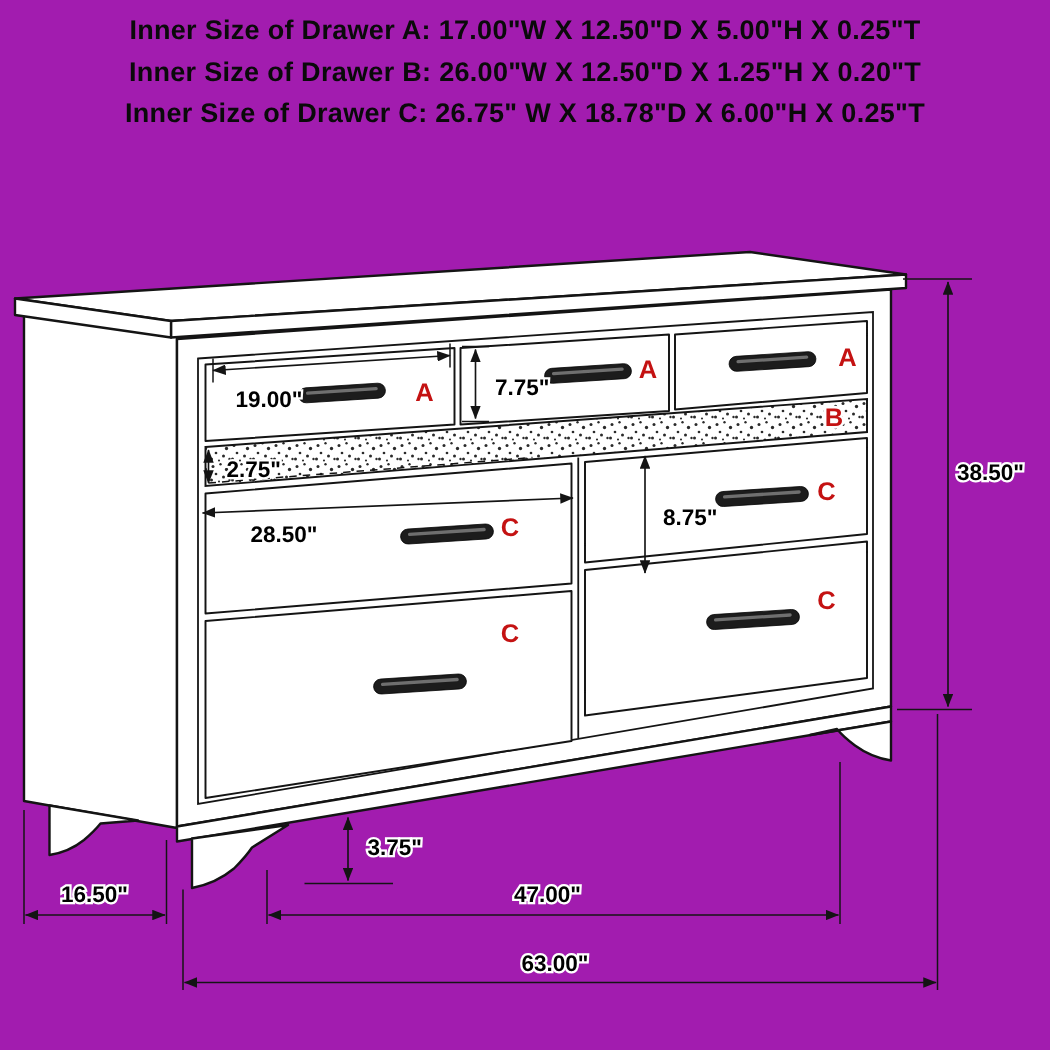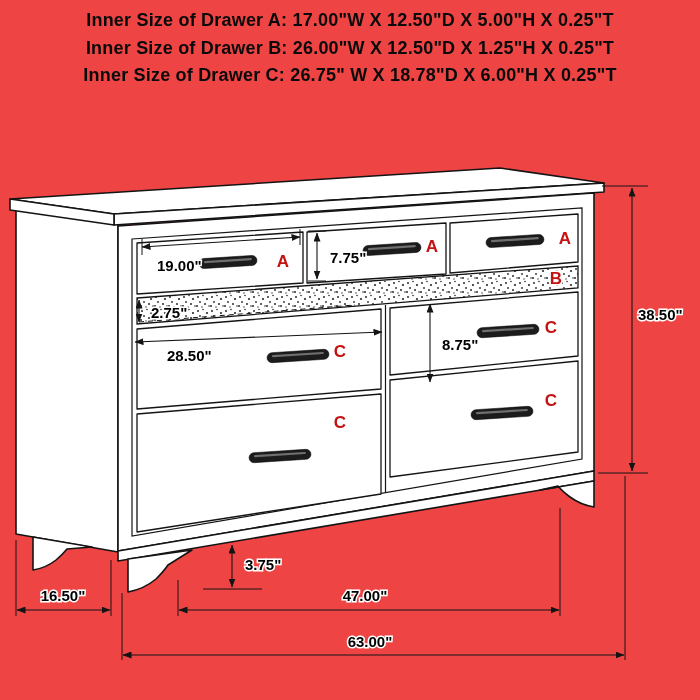--- a/index.html
+++ b/index.html
@@ -1,16 +1,16 @@
 <!DOCTYPE html>
 <html><head>
 <meta charset="utf-8">
 <style>
   html,body{margin:0;padding:0;background:#fff;}
-  .page{position:relative;width:700px;height:700px;background:#ef4444;font-family:"Liberation Sans",sans-serif;overflow:hidden;}
+  .page{position:relative;width:700px;height:700px;background:#a21caf;font-family:"Liberation Sans",sans-serif;overflow:hidden;}
   .spec-header{position:absolute;top:7px;left:0;right:0;text-align:center;color:#0a0a0a;
                font-weight:700;font-size:18px;line-height:27.5px;letter-spacing:.2px;}
   .diagram-svg{position:absolute;left:0;top:0;}
   .outline{fill:#ffffff;stroke:#141414;stroke-width:1.6;stroke-linejoin:round;}
   .drawer{fill:#ffffff;stroke:#141414;stroke-width:1.3;stroke-linejoin:round;}
   .frame{fill:none;stroke:#141414;stroke-width:1.2;}
   .speckled{fill:url(#speckle);stroke:#141414;stroke-width:1.3;}
   .dim{stroke:#141414;stroke-width:1.1;fill:none;}
   .ext{stroke:#141414;stroke-width:1;fill:none;}
   .dash{stroke:#141414;stroke-width:1;stroke-dasharray:5 4;fill:none;}
@@ -21,21 +21,21 @@
   .handle-bar{fill:#1c1c1c;stroke:#000;stroke-width:.5;}
   .handle-hl{fill:#6f6f6f;}
 </style>
 </head>
 <body>
 
 <div class="page">
 
   <header class="spec-header">
     <div>Inner Size of Drawer A: 17.00"W X 12.50"D X 5.00"H X 0.25"T</div>
-    <div>Inner Size of Drawer B: 26.00"W X 12.50"D X 1.25"H X 0.25"T</div>
+    <div>Inner Size of Drawer B: 26.00"W X 12.50"D X 1.25"H X 0.20"T</div>
     <div>Inner Size of Drawer C: 26.75" W X 18.78"D X 6.00"H X 0.25"T</div>
   </header>
 
   <svg class="diagram-svg" width="700" height="700" viewBox="0 0 700 700">
     <defs>
       <pattern id="speckle" width="14" height="14" patternUnits="userSpaceOnUse">
         <rect width="14" height="14" fill="#ffffff"></rect>
         <g fill="#2a2a2a">
           <circle cx="2" cy="3" r="1"></circle>
             <circle cx="7" cy="1.5" r="0.8"></circle>

